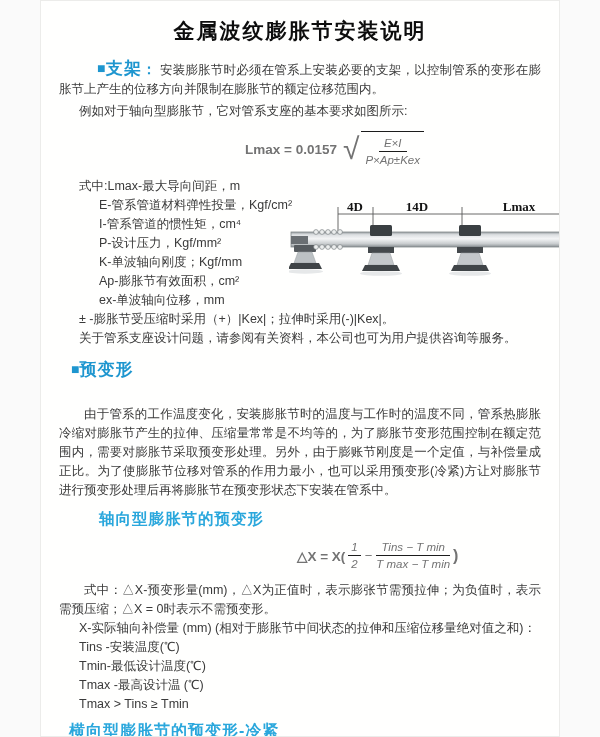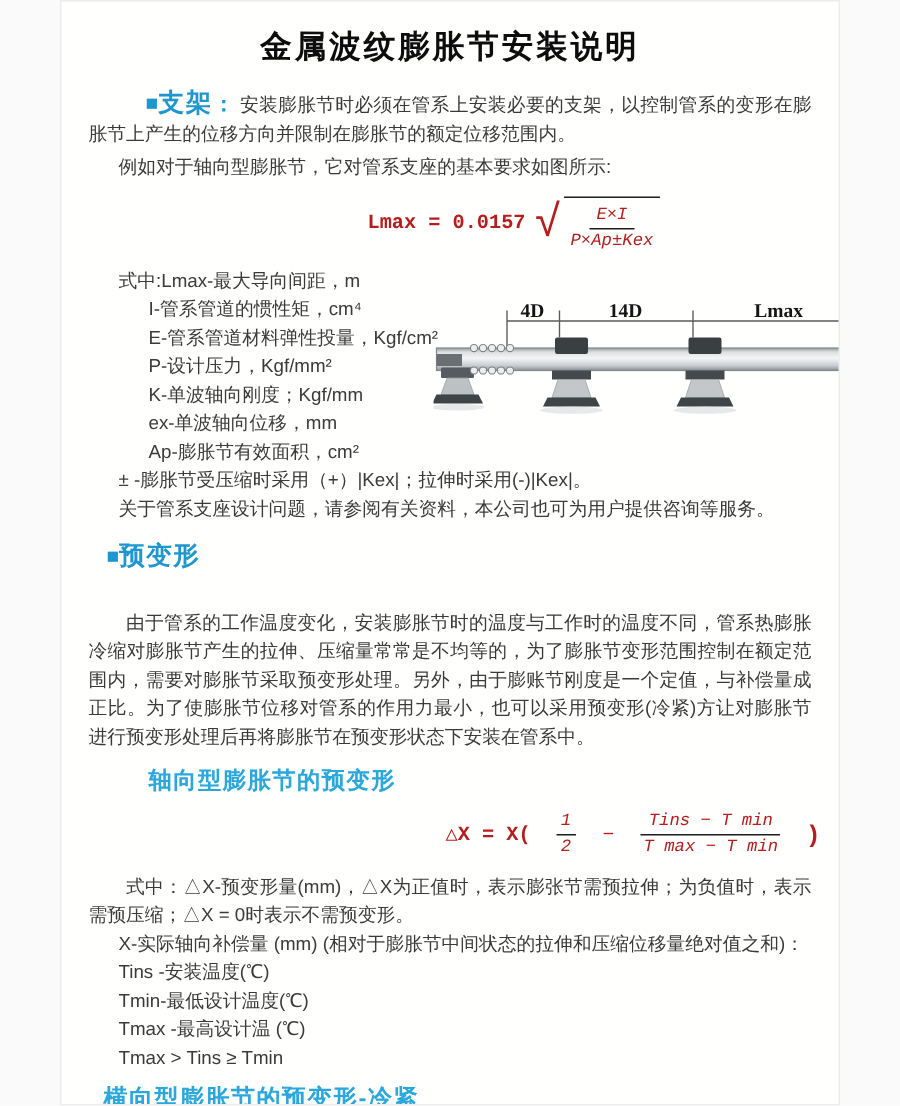--- a/index.html
+++ b/index.html
@@ -30,24 +30,24 @@
   .sec-colon{font-size:14px;font-weight:700;}
   .section-head{margin:10px 0 4px 12px;font-size:12.5px;}
   .sub-head{
     color:#2aa7dc;font-weight:700;font-size:15.5px;letter-spacing:1px;
   }
   .sub-head.axial{margin:9px 0 0 40px;}
   .sub-head.lateral{margin:7px 0 0 10px;font-size:16px;}
   
   .formula{
     display:flex;align-items:center;gap:6px;
-    font-family:Liberation Mono, monospace;color:#b91c1c;
+    font-family:Liberation Sans, sans-serif;color:#737373;
   }
   .f1{margin:10px 0 2px 186px;}
-  .f2{margin:10px 0 0 238px;gap:17px;}
+  .f2{margin:10px 0 0 238px;gap:3px;}
   .f-bold{font-weight:700;font-size:13.5px;font-style:normal;white-space:nowrap;}
   .f-paren{font-weight:700;font-size:16px;}
   .radical{font-size:30px;font-weight:400;line-height:0.75;margin-right:-4px;}
   .vinculum{border-top:1.5px solid #1c1c1c;padding:1px 4px 0;}
   .frac{display:inline-flex;flex-direction:column;align-items:center;
         font-style:italic;font-size:11.5px;line-height:1.25;}
   .frac .fnum{border-bottom:1px solid #1c1c1c;padding:0 5px 1px;white-space:nowrap;}
   .frac .fden{padding-top:1px;white-space:nowrap;}
   .frac.plain .fnum{padding:0 3px 1px;}
   .f-minus{font-size:13px;padding:0 1px;}
@@ -80,26 +80,26 @@
       <span class="vinculum">
         <span class="frac">
           <span class="fnum">E×I</span>
           <span class="fden">P×Ap±Kex</span>
         </span>
       </span>
     </div>
 
     <div class="def-list">
       <div class="def-line">式中:Lmax-最大导向间距，m</div>
+      <div class="def-line sub">E-管系管道材料弹性投量，Kgf/cm²</div>
       <div class="def-line sub">I-管系管道的惯性矩，cm⁴</div>
-      <div class="def-line sub">E-管系管道材料弹性投量，Kgf/cm²</div>
       <div class="def-line sub">P-设计压力，Kgf/mm²</div>
       <div class="def-line sub">K-单波轴向刚度；Kgf/mm</div>
+      <div class="def-line sub">Ap-膨胀节有效面积，cm²</div>
       <div class="def-line sub">ex-单波轴向位移，mm</div>
-      <div class="def-line sub">Ap-膨胀节有效面积，cm²</div>
       <div class="def-line">± -膨胀节受压缩时采用（+）|Kex|；拉伸时采用(-)|Kex|。</div>
       <div class="def-line">关于管系支座设计问题，请参阅有关资料，本公司也可为用户提供咨询等服务。</div>
     </div>
 
     <div class="section-head"><span class="h-blue sec-bullet">■</span><span class="h-blue sec-name">预变形</span></div>
 
     <p class="para-indent2">由于管系的工作温度变化，安装膨胀节时的温度与工作时的温度不同，管系热膨胀冷缩对膨胀节产生的拉伸、压缩量常常是不均等的，为了膨胀节变形范围控制在额定范围内，需要对膨胀节采取预变形处理。另外，由于膨账节刚度是一个定值，与补偿量成正比。为了使膨胀节位移对管系的作用力最小，也可以采用预变形(冷紧)方让对膨胀节进行预变形处理后再将膨胀节在预变形状态下安装在管系中。</p>
 
     <div class="sub-head axial">轴向型膨胀节的预变形</div>
 

